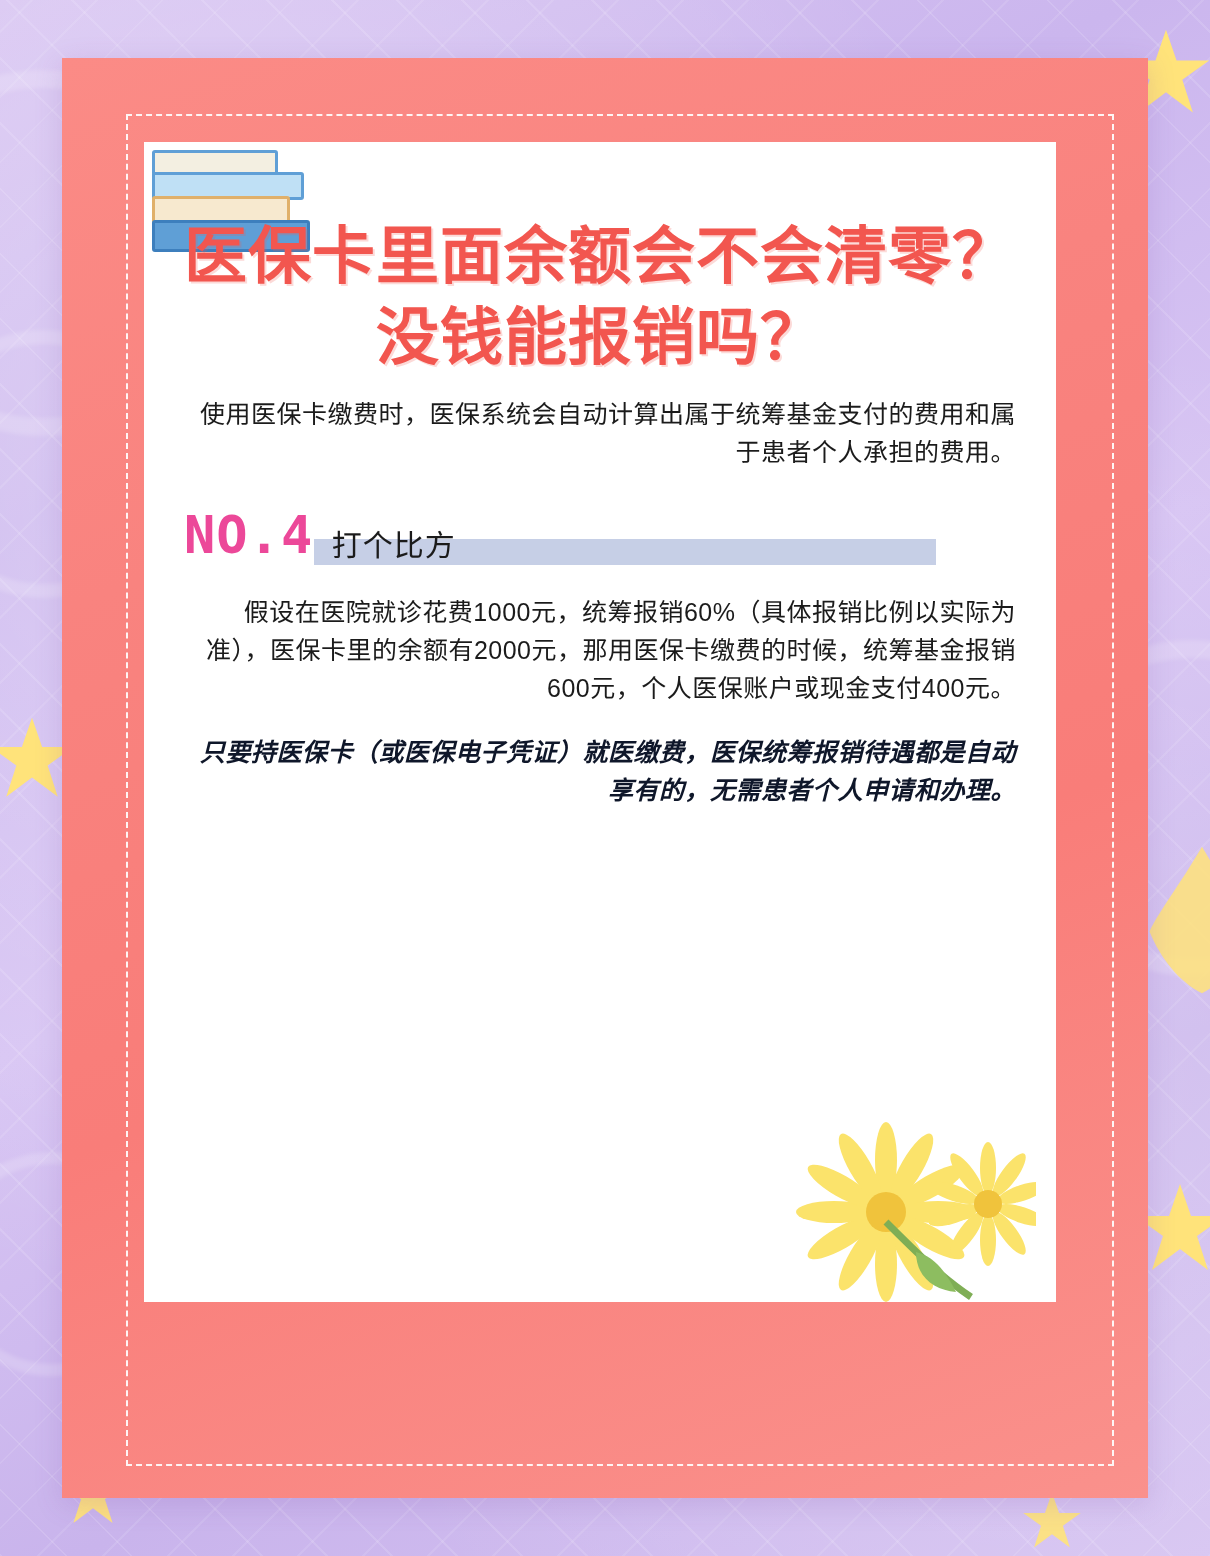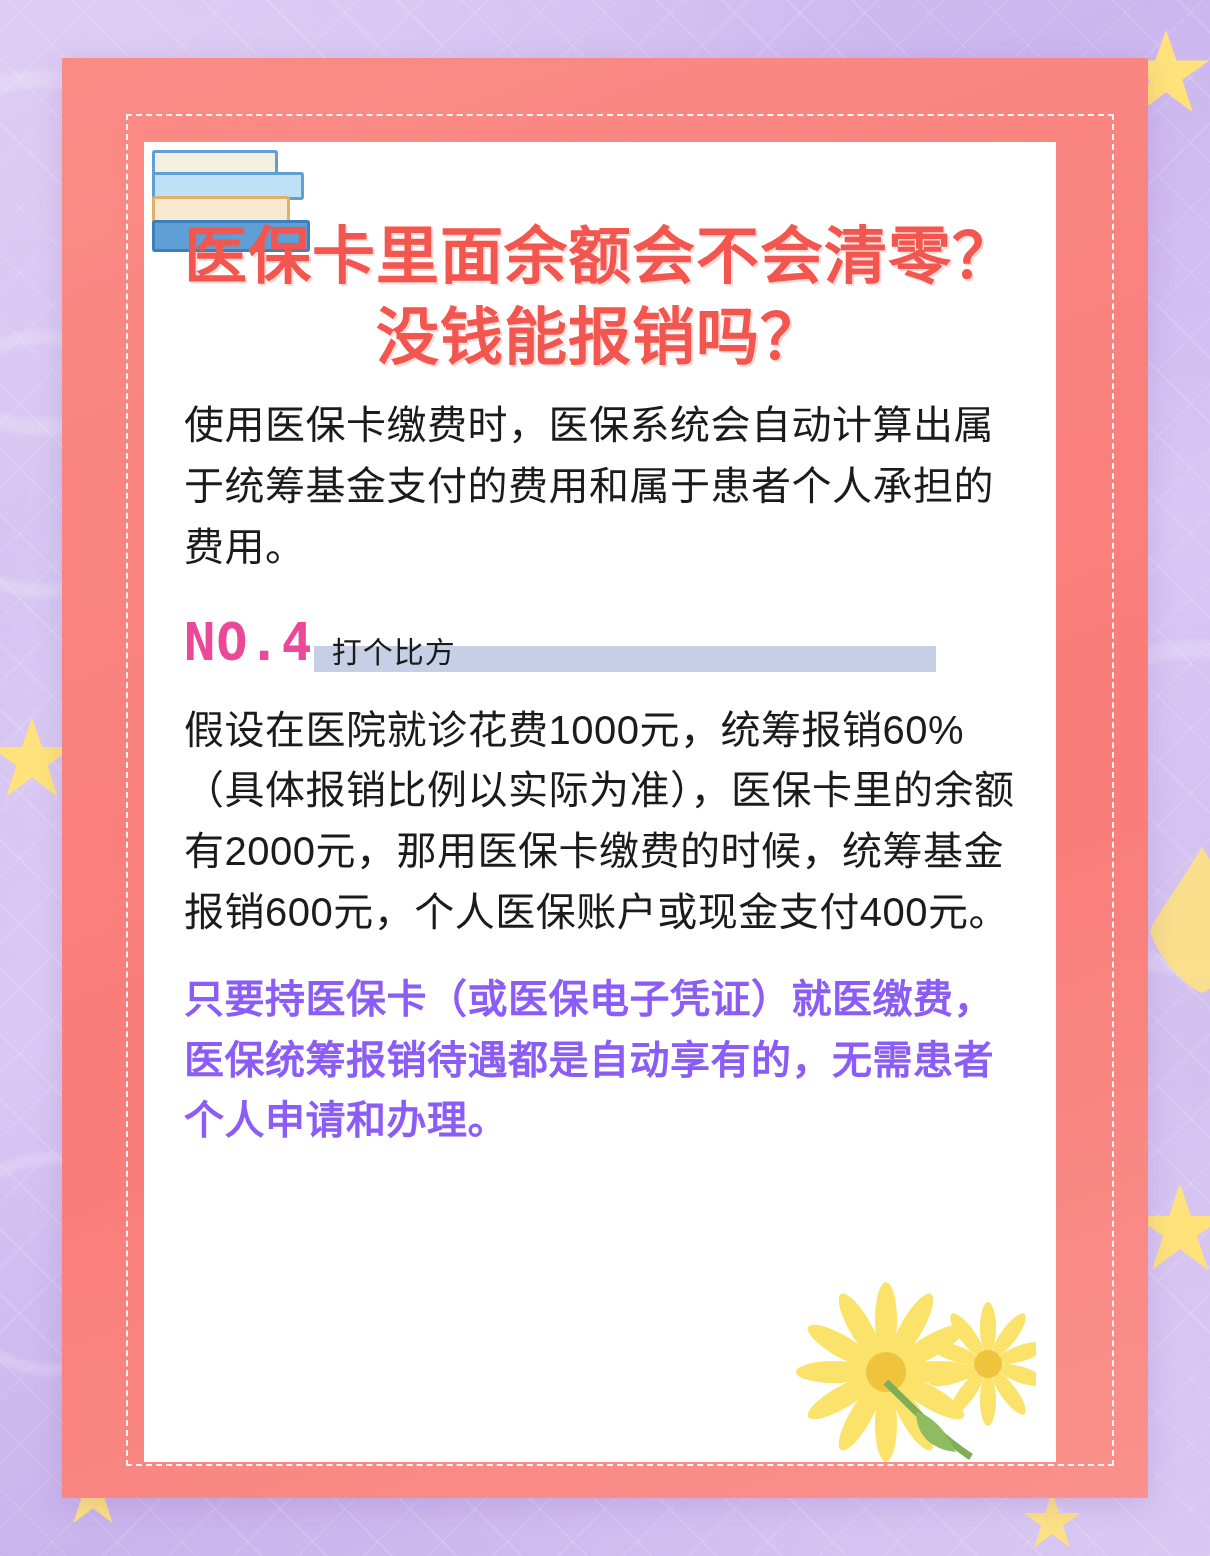--- a/index.html
+++ b/index.html
@@ -73,21 +73,21 @@
     right: 34px;
     bottom: 32px;
     border: 2px dashed rgba(255,255,255,.92);
     pointer-events: none;
   }
   .card-inner {
     position: absolute;
     left: 82px;
     top: 84px;
     width: 912px;
-    height: 1320px;
+    height: 1160px;
     background: #ffffff;
     overflow: hidden;
   }
 
   
   .books {
     position: absolute;
     left: 8px;
     top: 8px;
     width: 150px;
@@ -113,29 +113,30 @@
     color: #f2564f;
     font-weight: 900;
     font-size: 63px;
     line-height: 1.28;
     letter-spacing: 1px;
     text-align: center;
     margin: 0 0 6px 0;
     text-shadow: 2px 2px 0 rgba(242,86,79,.22);
   }
   p.para {
-    font-size: 40px;
+    font-size: 25px;
     line-height: 1.52;
     margin: 26px 0 0 0;
     color: #1b1b1b;
     letter-spacing: .5px;
+    text-align: right;
   }
   p.para.first { margin-top: 18px; }
   .para.red { color: #ef3225; }
-  .para.red-strong { color: #8b5cf6; font-weight: 600; }
+  .para.red-strong { color: #0f172a; font-weight: 600; font-style: italic; }
 
   
   .section-head {
     position: relative;
     margin: 34px 0 6px 0;
     height: 62px;
   }
   .section-underline {
     position: absolute;
     left: 130px;

